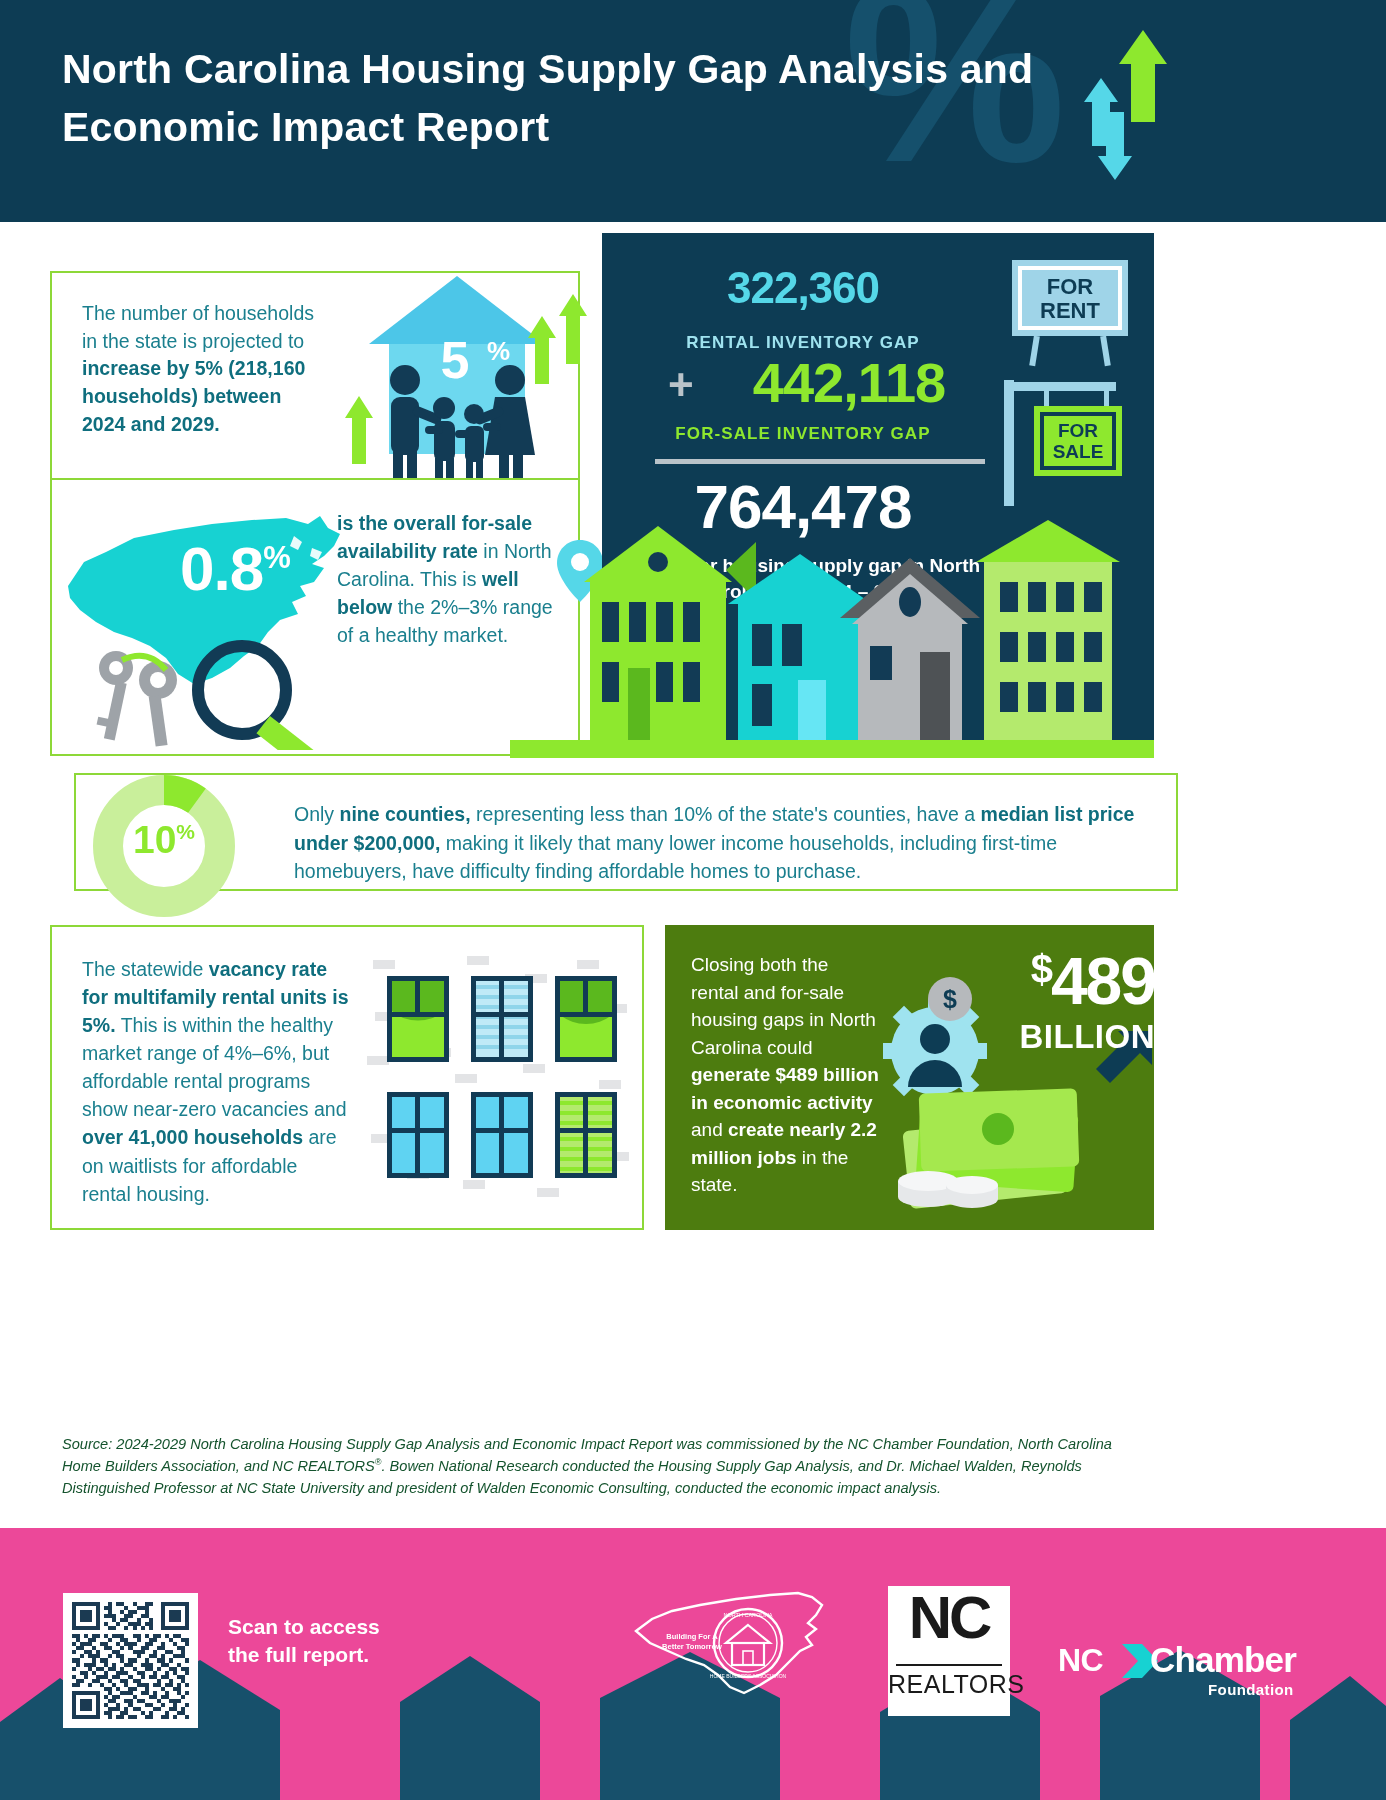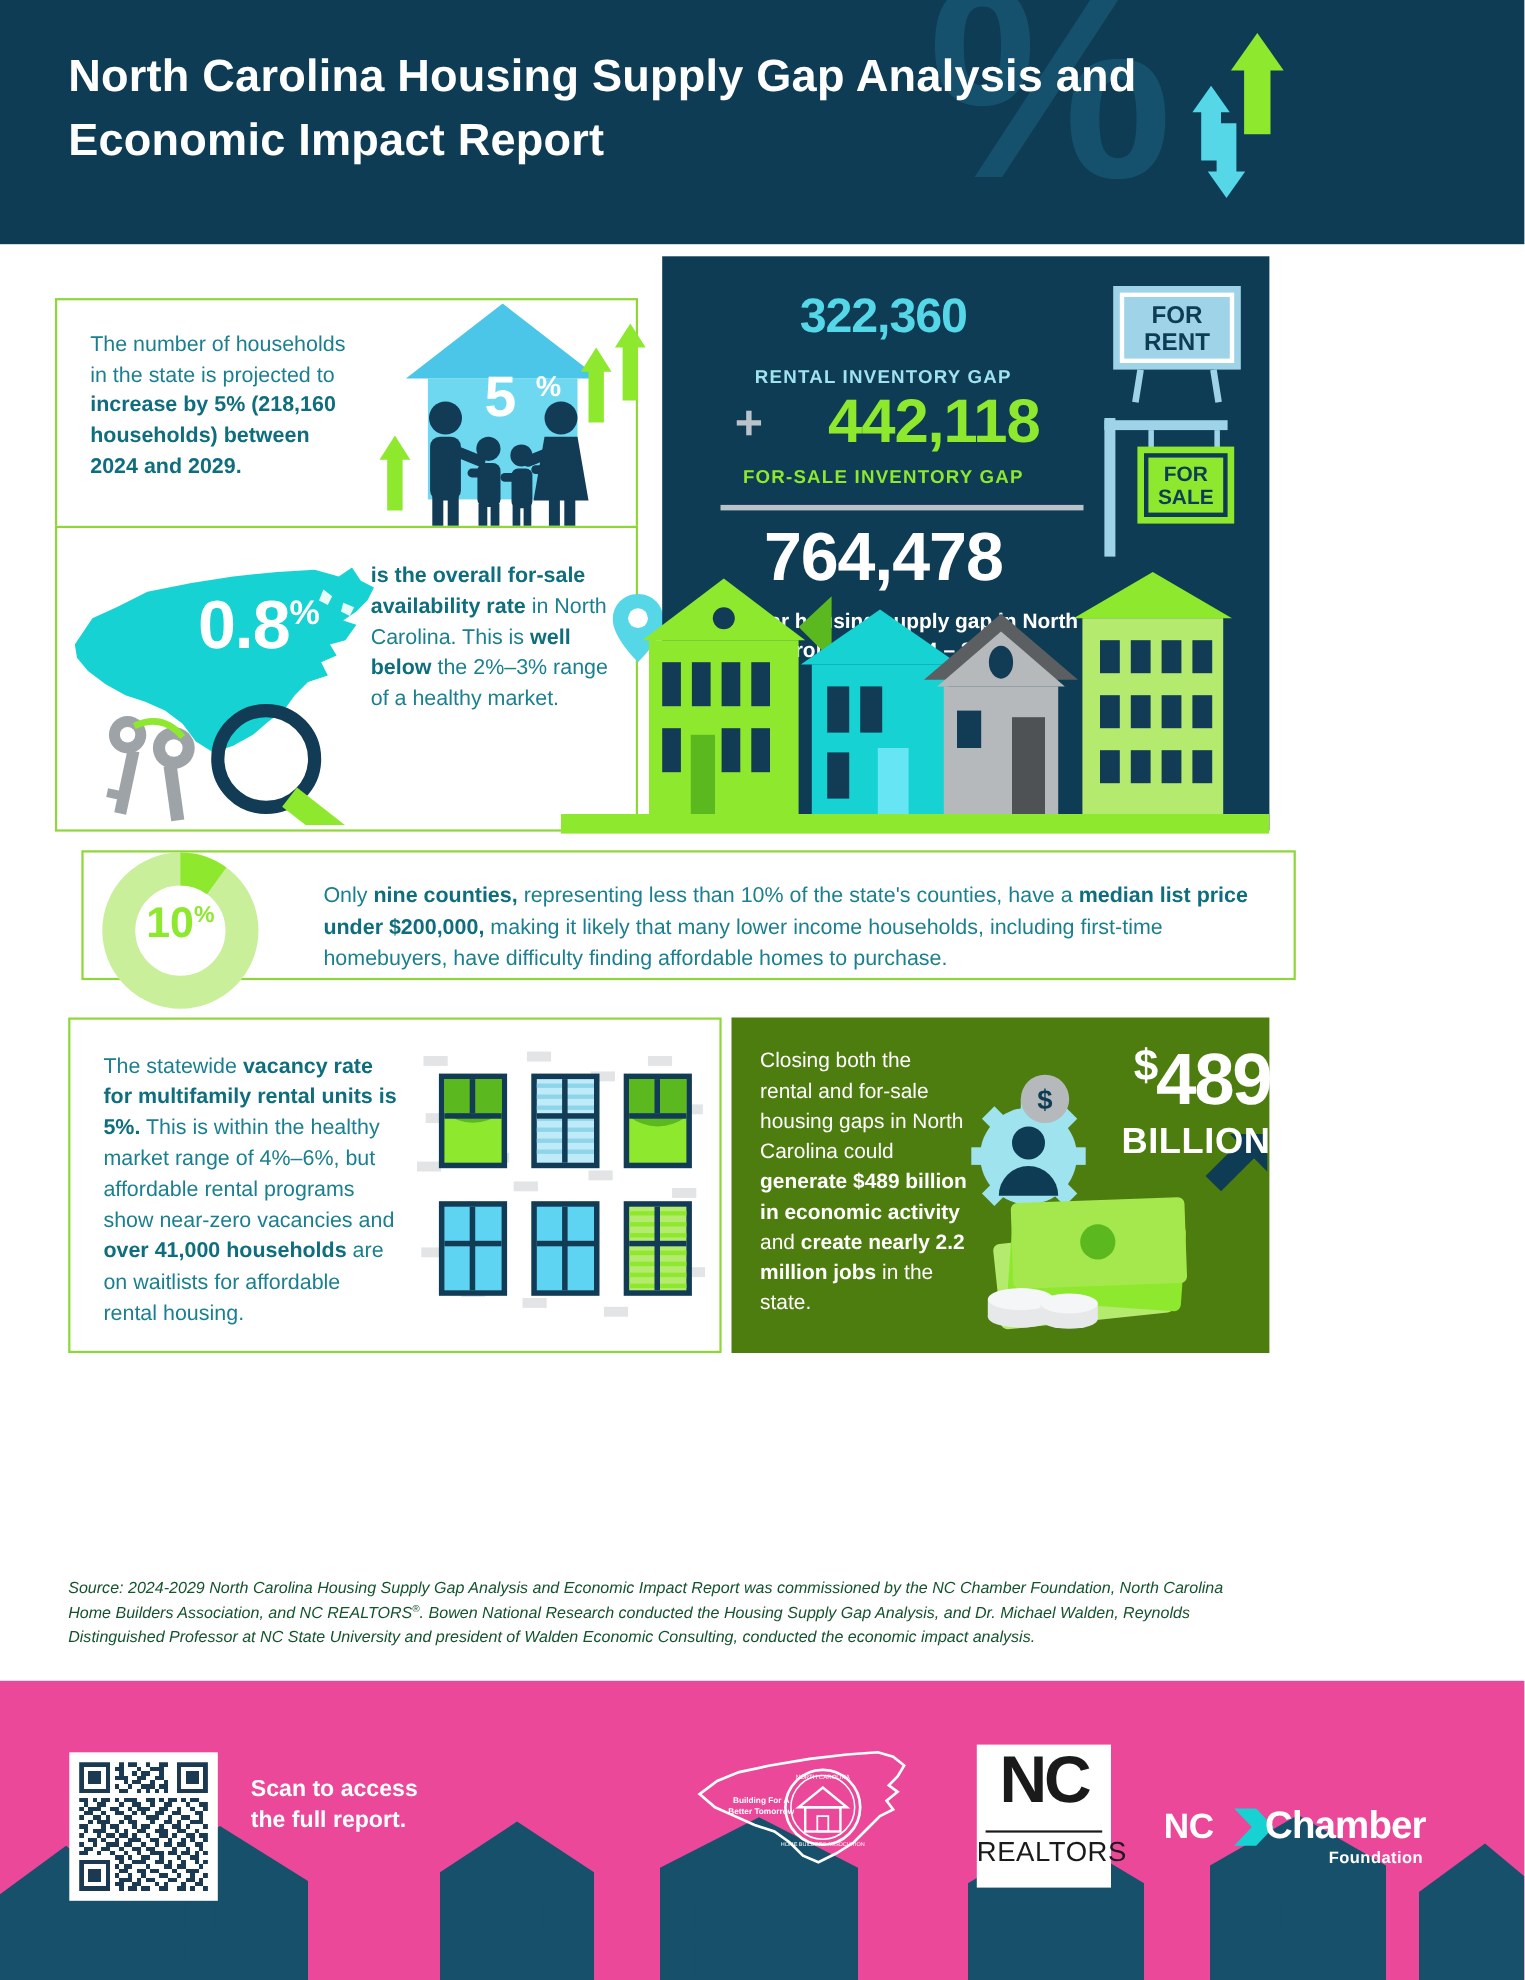--- a/index.html
+++ b/index.html
@@ -107,21 +107,21 @@
   }
   #box3 .para b { color:#0f6e7e; font-weight:bold; }
   .donut-wrap { position:absolute; left:90px; top:772px; width:148px; height:148px; }
   .donut-lab {
     position:absolute; left:90px; top:820px; width:148px; text-align:center;
     font-size:39px; font-weight:bold; color:#8ee82e; line-height:1;
   }
   .donut-lab sup { font-size:21px; vertical-align:super; }
 
   
-  #box4 { left:50px; top:925px; width:594px; height:305px;margin-left:12px; }
+  #box4 { left:50px; top:925px; width:594px; height:305px; }
   #box4 .txt {
     position:absolute; left:30px; top:28px; width:268px;
     font-size:19.5px; line-height:1.44; color:#1a7f8e;
   }
   #box4 .txt b { color:#0f6e7e; font-weight:bold; }
   .windows-art { position:absolute; left:315px; top:25px; width:265px; height:250px; }
 
   
   #box5 {
     left:665px; top:925px; width:489px; height:305px;

